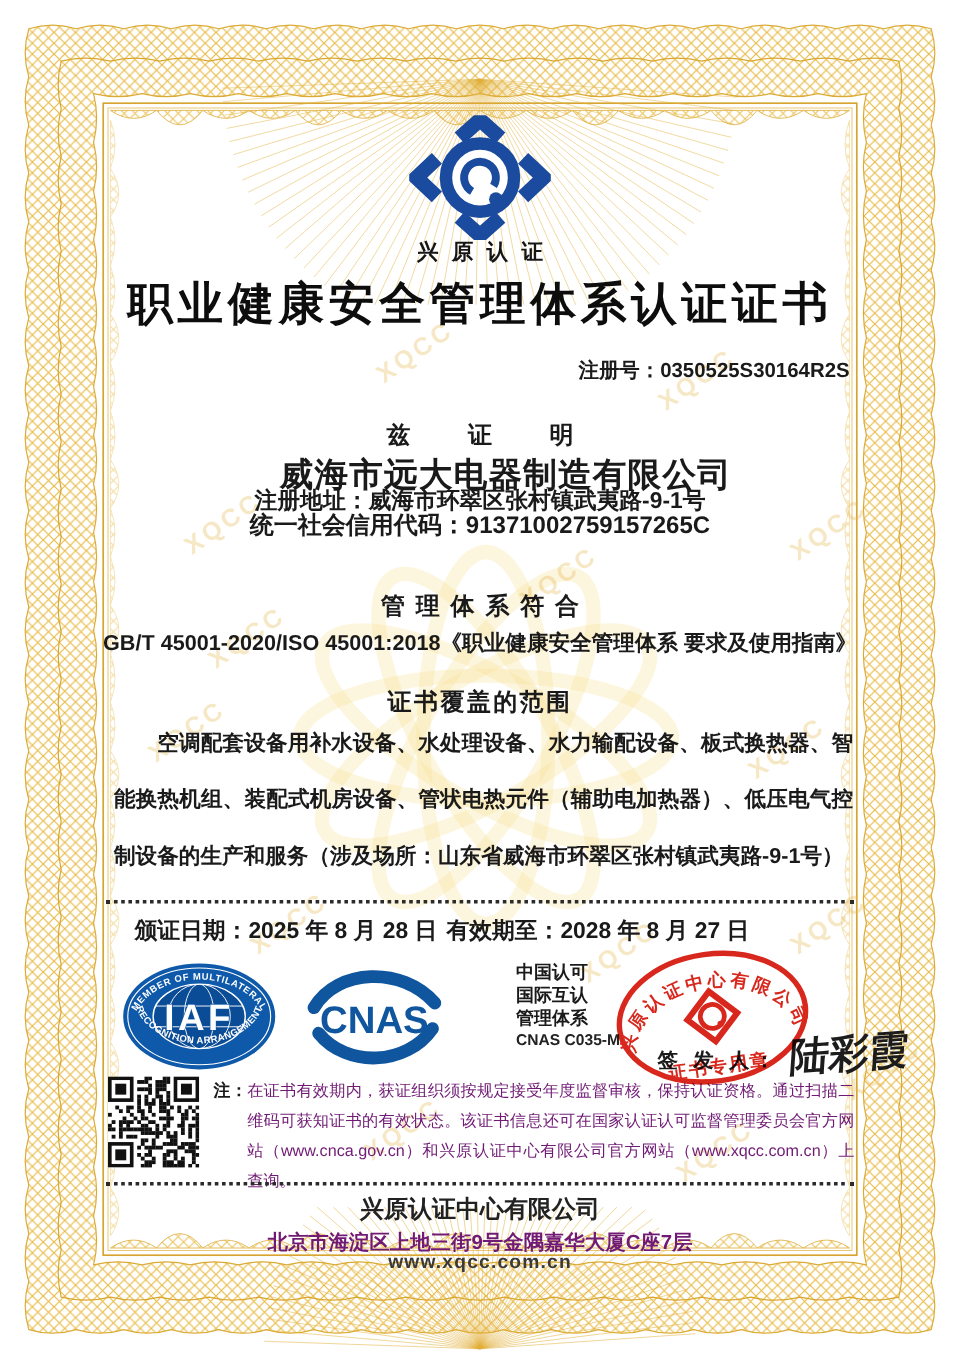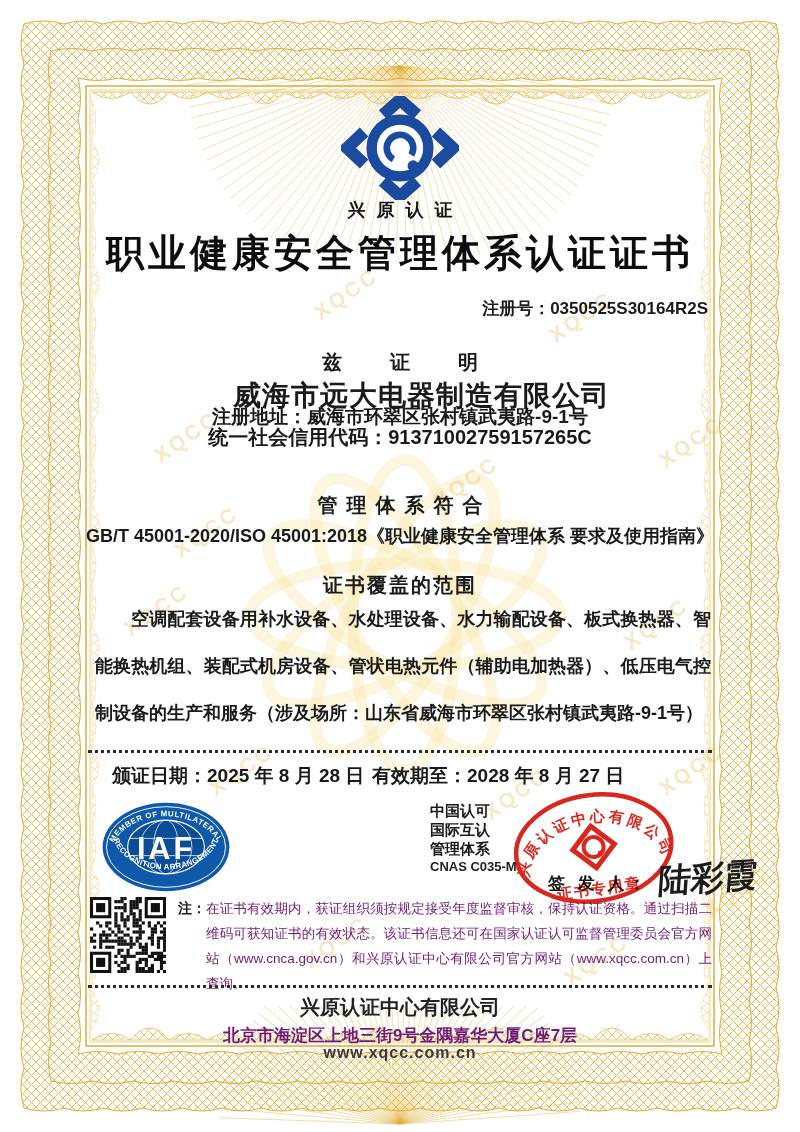--- a/index.html
+++ b/index.html
@@ -155,20 +155,27 @@
         <text font-size="8.2" font-weight="700" fill="#ffffff" letter-spacing="0.6">
           <textPath href="#iafTop" startOffset="50%" text-anchor="middle">MEMBER OF MULTILATERAL</textPath>
         </text>
         <text font-size="8.2" font-weight="700" fill="#ffffff" letter-spacing="0.4">
           <textPath href="#iafBot" startOffset="50%" text-anchor="middle">RECOGNITION ARRANGEMENT</textPath>
         </text>
         <text x="70" y="62" text-anchor="middle" font-size="32" font-weight="900" fill="#ffffff" stroke="#0E59A9" stroke-width="1" paint-order="stroke" letter-spacing="3">IAF</text>
       </svg>
     </div>
 
+    <div class="abs cnas-box">
+      <svg width="120" height="92" viewBox="0 0 120 95">
+        <path d="M 8 40 C 28 6 84 4 112 36" fill="none" stroke="#10569F" stroke-width="11" stroke-linecap="round"></path>
+        <path d="M 12 62 C 36 92 88 90 110 58" fill="none" stroke="#10569F" stroke-width="11" stroke-linecap="round"></path>
+        <text x="60" y="62" text-anchor="middle" font-size="33" font-weight="900" fill="#10569F">CNAS</text>
+      </svg>
+    </div>
 
     <div class="abs cnas-text">
       <div class="cjk">中国认可</div>
       <div class="cjk">国际互认</div>
       <div class="cjk">管理体系</div>
       <div class="lat">CNAS C035-M</div>
     </div>
 
     <div class="abs signer">
       <span class="signer-label">签 发 人：</span>

